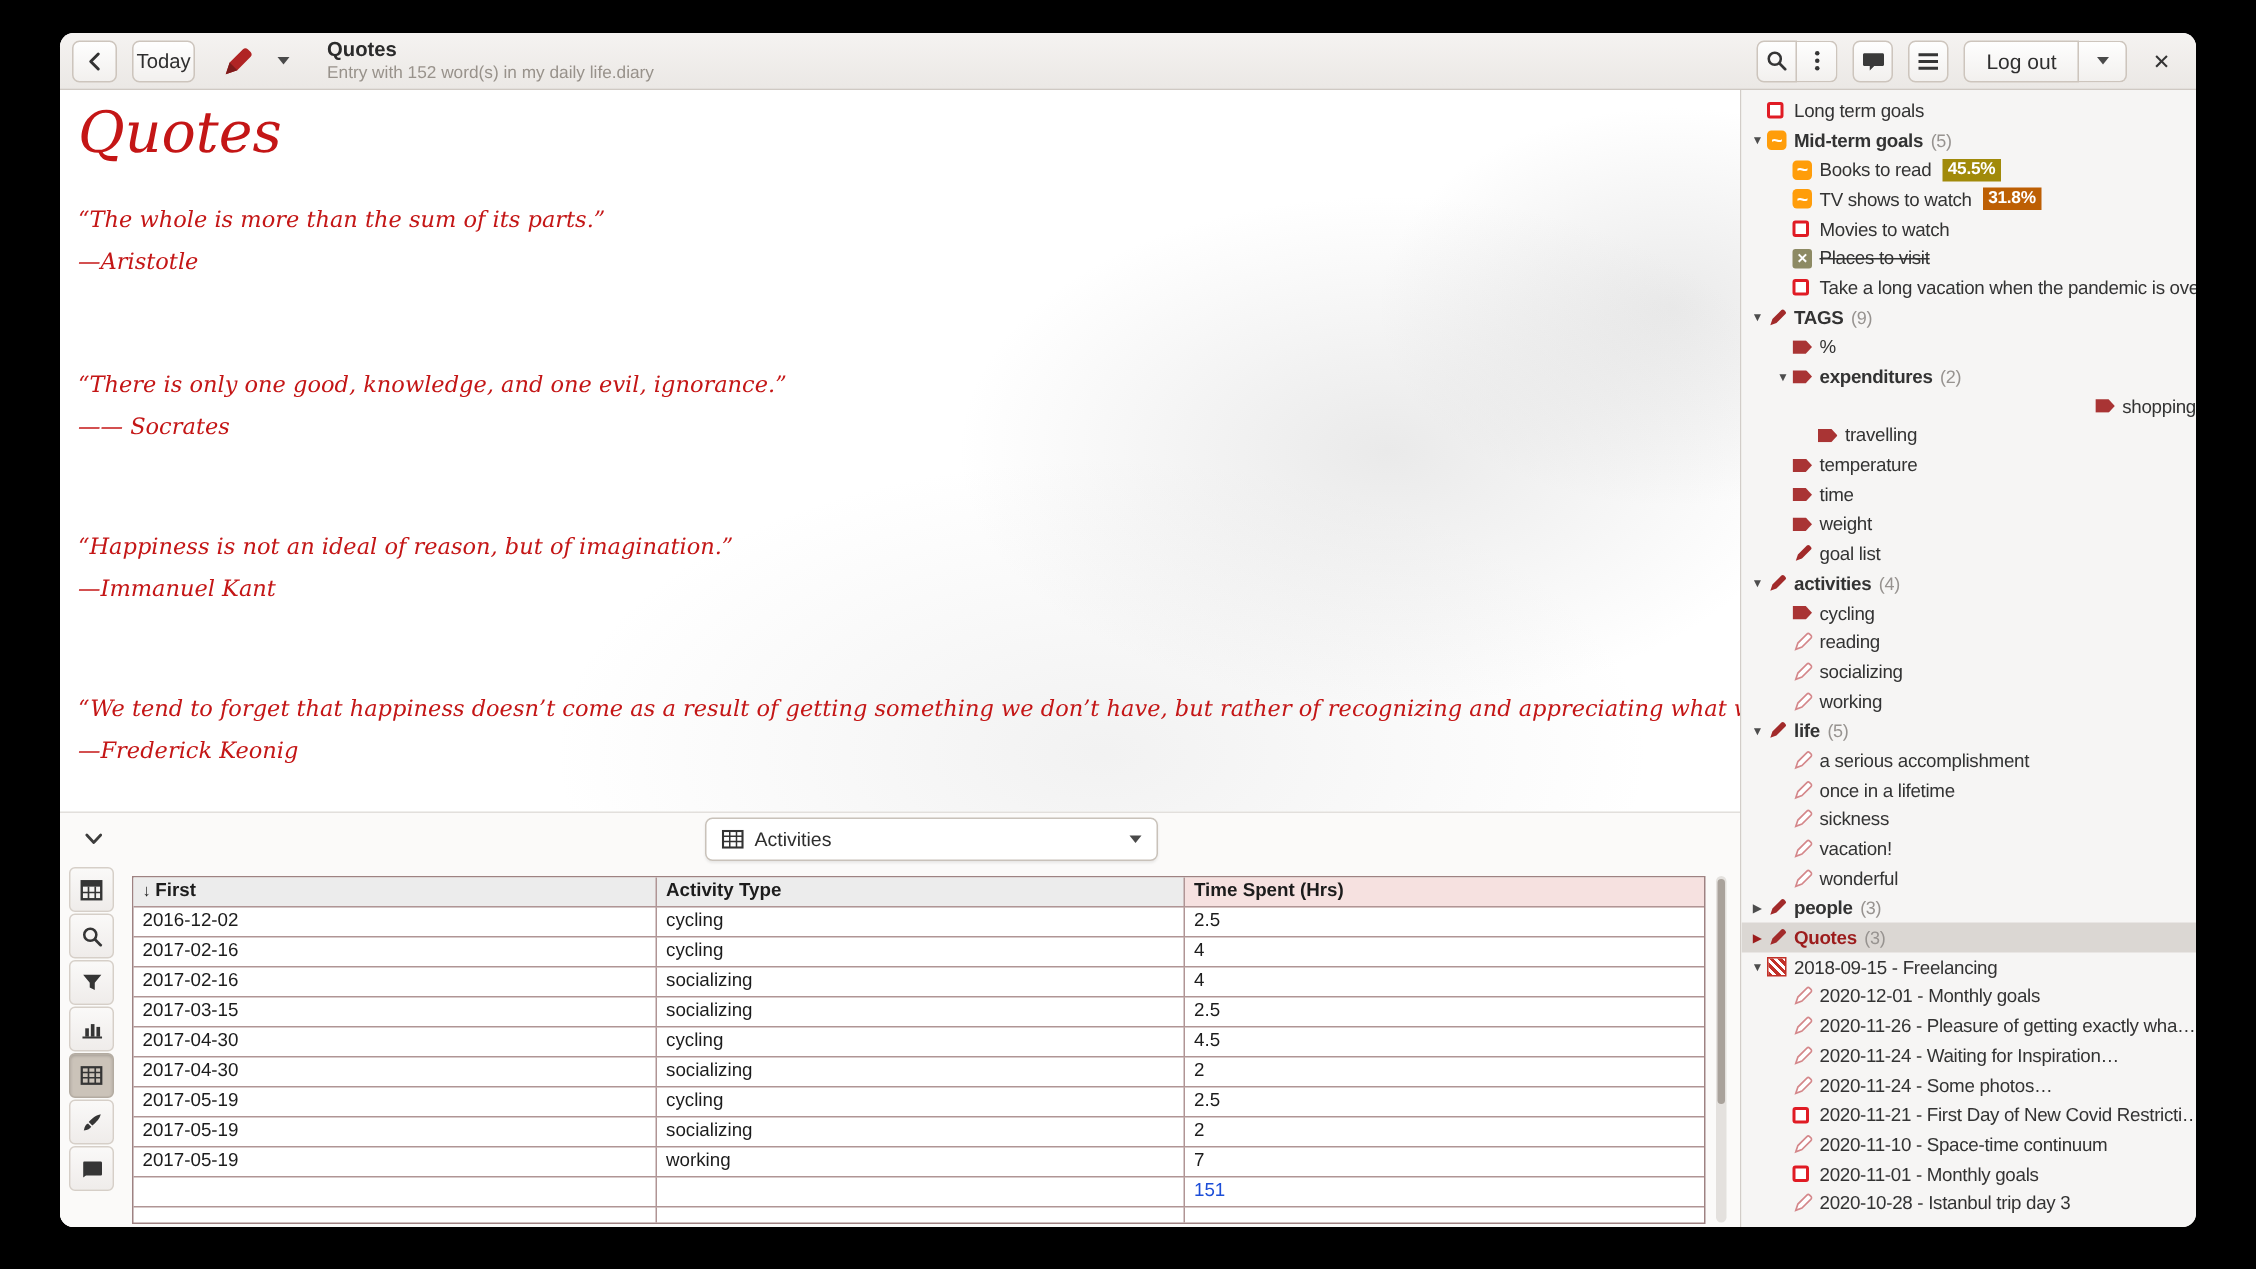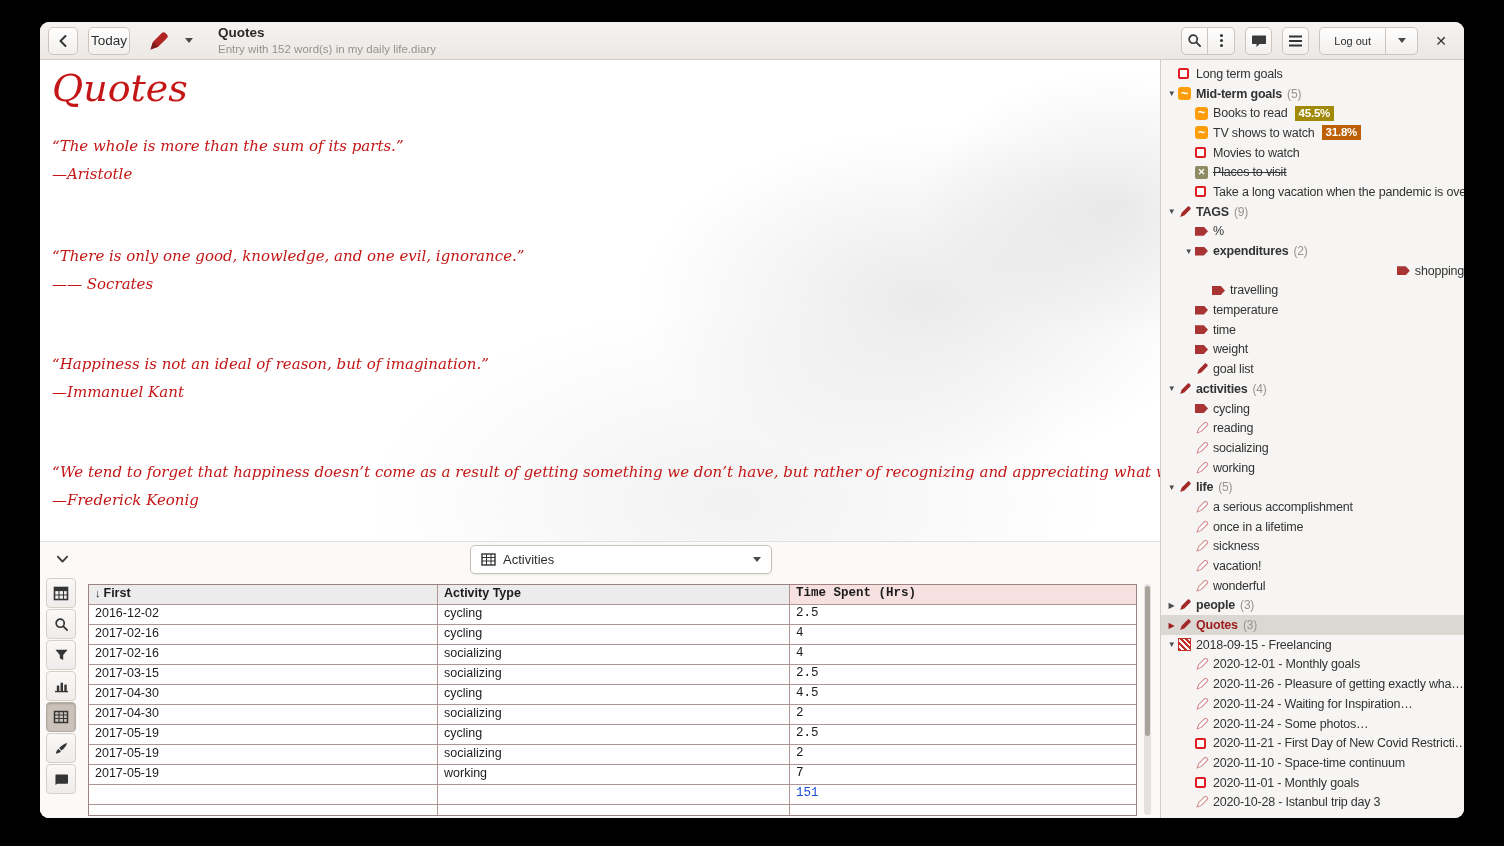--- a/index.html
+++ b/index.html
@@ -26,21 +26,21 @@
   .titlebox .s { font-size:11.5px; color:#98928b; }
   .hb-right { margin-left:auto; display:flex; align-items:center; }
   .joined { display:flex; }
   .joined .hb-btn { border-radius:0; border-left-width:0; }
   .joined .hb-btn:first-child { border-radius:5px 0 0 5px; border-left-width:1px; }
   .joined .hb-btn:last-child { border-radius:0 5px 5px 0; }
   .icon-btn { width:27px; }
   .gap { width:10px; }
   .kebab { width:3px; height:3px; border-radius:50%; background:#353535; box-shadow:0 -5px 0 #353535,0 5px 0 #353535; }
   .bars { width:13px; height:2px; background:#353535; box-shadow:0 -4.5px 0 #353535,0 4.5px 0 #353535; }
-  .logout-btn { padding:0 14px; font-size:11px; }
+  .logout-btn { padding:0 14px; font-size:14px; }
   .close-x { width:30px; font-size:14px; color:#333; margin:0 8px; }
 
   
   .main { position:absolute; left:0; top:38px; width:1120px; height:758px; background:#fff; }
   .v-divider { position:absolute; left:1120px; top:38px; width:1px; height:758px; background:#d2cdc8; }
   .sidebar { position:absolute; left:1121px; top:38px; width:303px; height:758px; background:#f6f5f4; overflow:hidden; }
 
   
   .editor { position:absolute; left:0; top:0; width:1120px; height:481px; overflow:hidden;
     background:
@@ -66,21 +66,21 @@
   .toolstrip { position:absolute; left:6px; top:36px; width:30px; }
   .tool { width:30px; height:30px; margin-bottom:1px; background:linear-gradient(#faf9f8,#efeceA);
           border:1px solid #d6cfc8; border-radius:4px; display:flex; align-items:center; justify-content:center; }
   .tool.sel { background:#cbc3b9; border-color:#b3aba1; box-shadow:inset 0 1px 2px rgba(0,0,0,.18); }
 
   .dtable { position:absolute; left:48px; top:42px; width:1049px; border:1px solid #9e8282;
             background:#fff; font-size:12.5px; color:#1c1c1c; }
   .trow { display:grid; grid-template-columns:349px 352px 1fr; height:20px; }
   .trow > div { border-right:1px solid #b09595; border-bottom:1px solid #b09595; padding:1px 4px 0 6px;
                 overflow:hidden; white-space:nowrap; }
-  .trow > div:last-child { border-right:none;font-family:Liberation Mono, monospace; }
+  .trow > div:last-child { border-right:none; }
   .thead > div { font-weight:bold; background:#ececec; }
   .thead > div.hl { background:#f6e1e0; }
   .trow.total { color:#1d4ed8; }
   .trow.partial { height:10px; }
   .trow.partial > div { border-bottom:none; }
   .sortglyph { font-size:11px; margin-right:3px; font-weight:bold; }
   .vscroll { position:absolute; left:1104px; top:42px; width:7px; height:231px; background:#e4e1de; border-radius:4px; }
   .vscroll .thumb { position:absolute; left:1px; top:2px; width:5px; height:150px; background:#a9a29b; border-radius:3px; }
 
   

